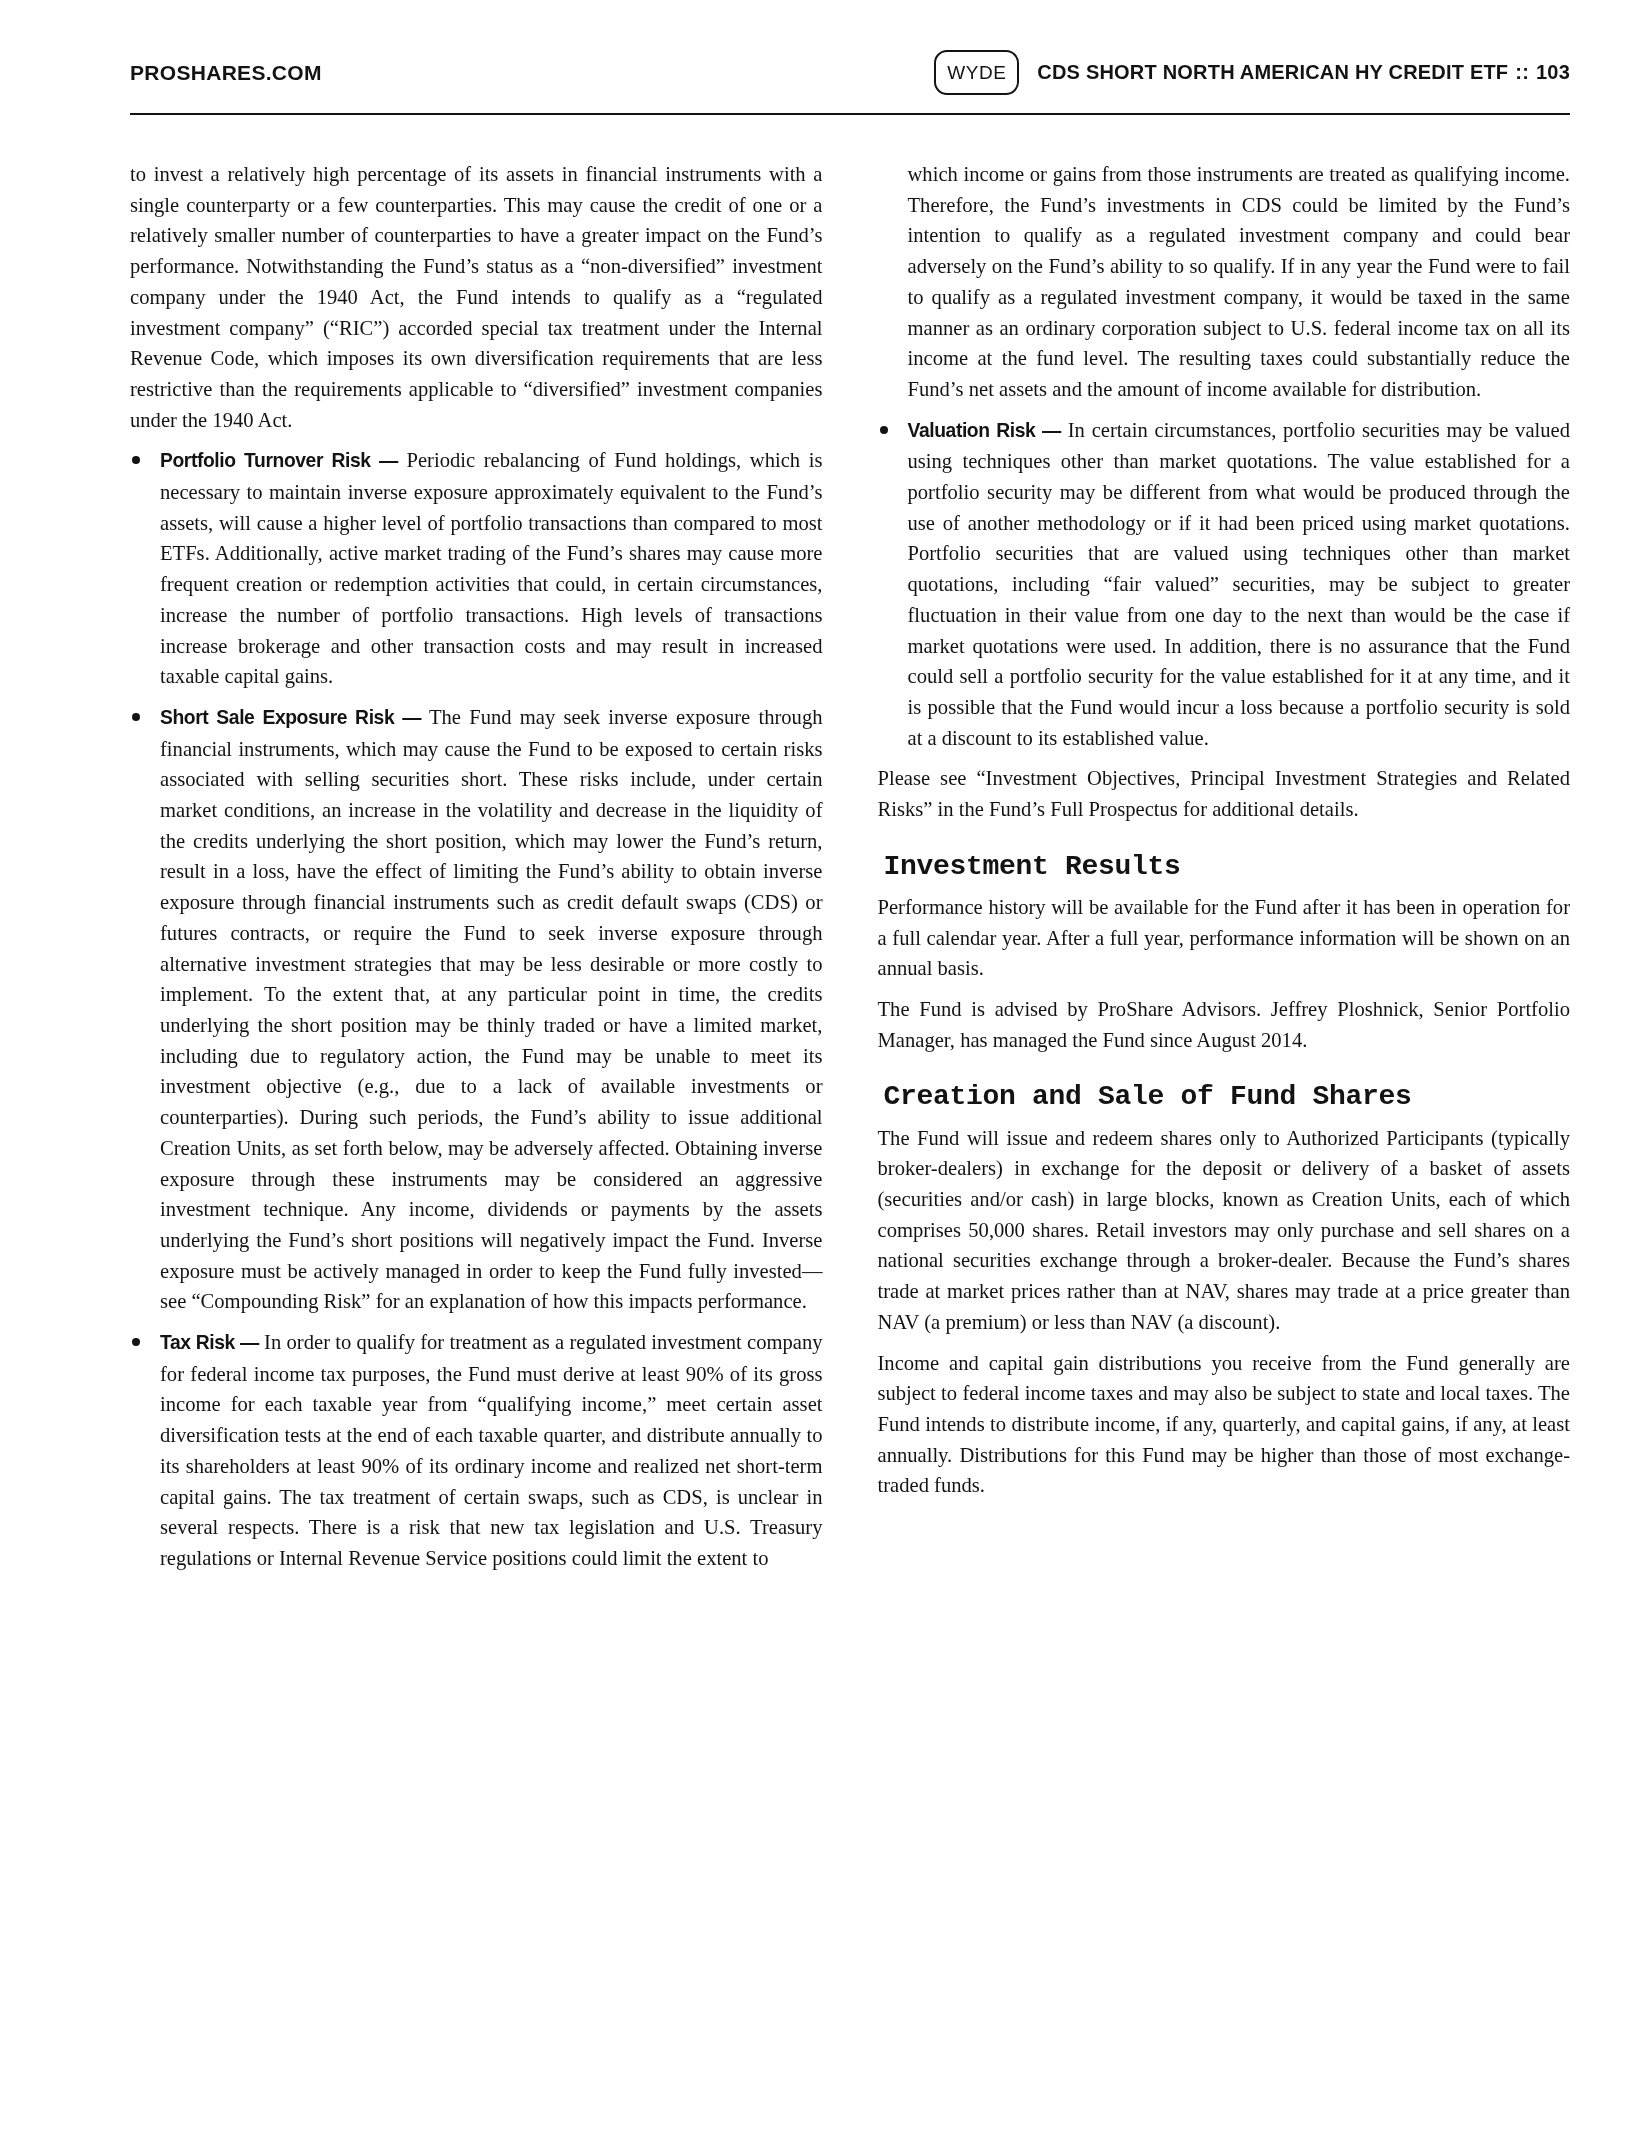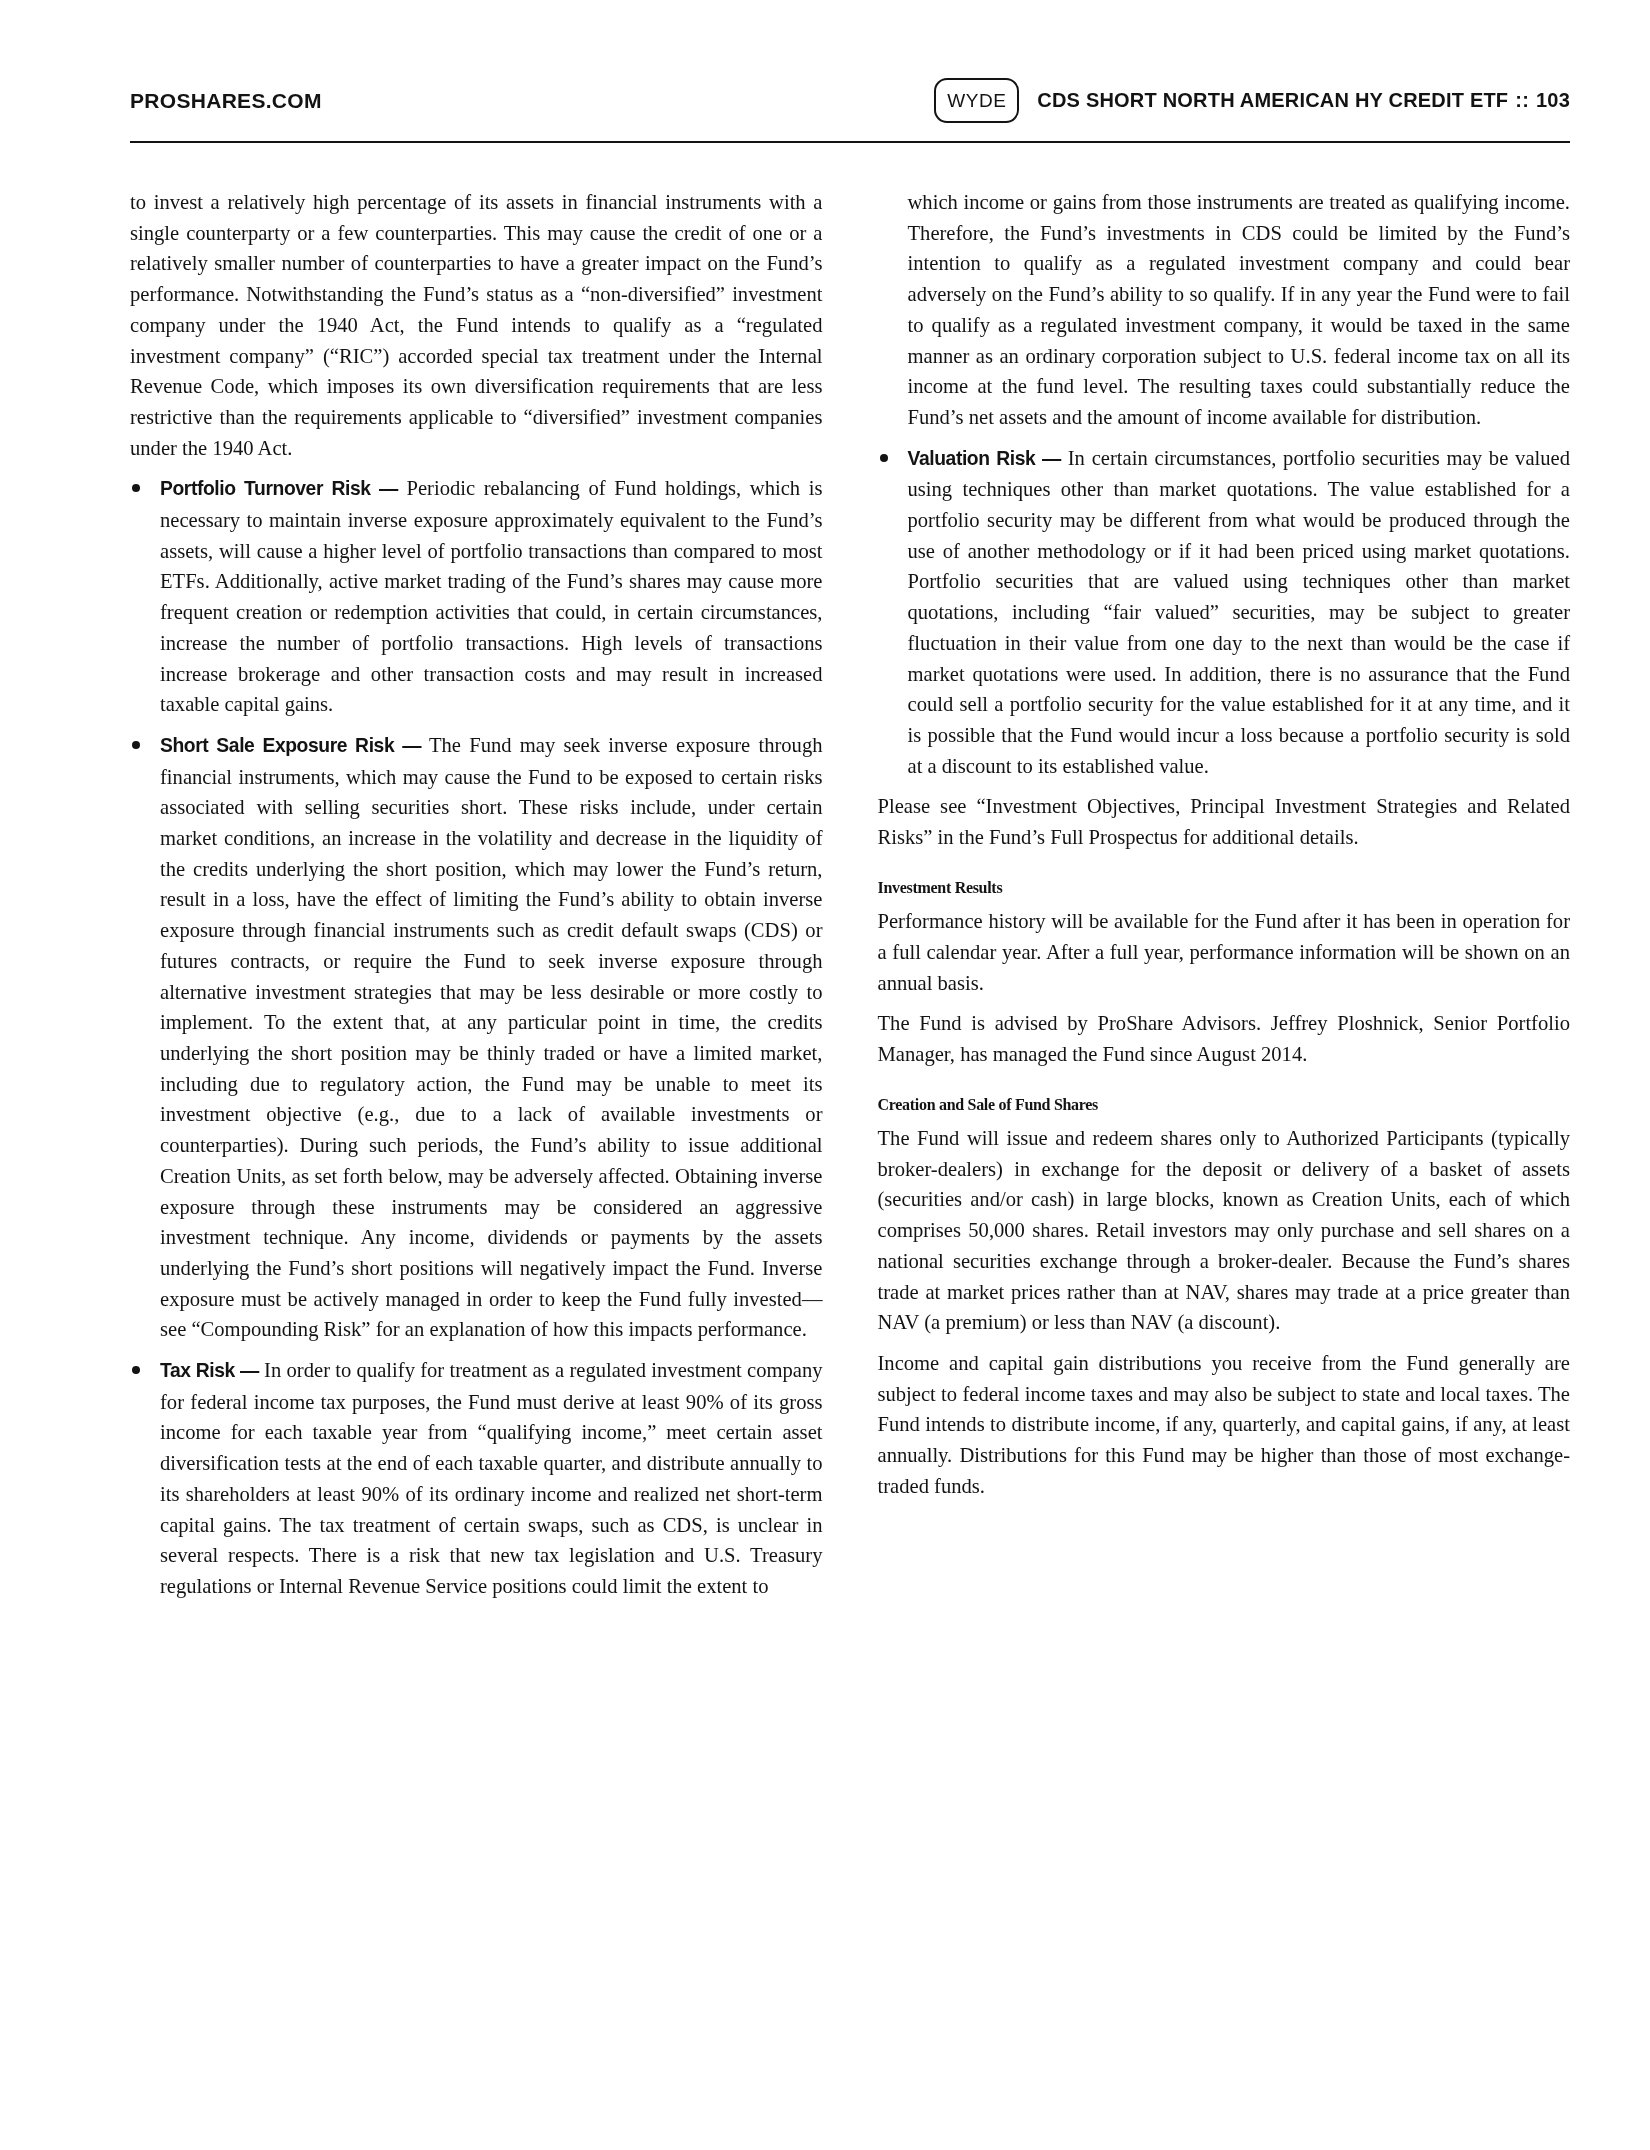--- a/index.html
+++ b/index.html
@@ -7,21 +7,21 @@
   body {
     width: 1650px;
     min-height: 2150px;
     background: #ffffff;
     color: #131313;
     font-family: "Liberation Serif", serif;
   }
   .page {
     width: 1650px;
     min-height: 2150px;
-    padding: 78px 80px 40px 130px;
+    padding: 50px 80px 40px 130px;
   }
   
   .page-header {
     display: flex;
     justify-content: space-between;
     align-items: center;
     font-family: "Liberation Sans", sans-serif;
     font-weight: bold;
   }
   .site-url {
@@ -88,25 +88,25 @@
     border-radius: 50%;
   }
   .bullet-content { flex: 1; margin: 0; text-align: justify; }
   .lead {
     font-family: Liberation Sans, sans-serif;
     font-weight: bold;
     font-size: 19.3px;
     letter-spacing: -0.4px;
   }
   .section-heading {
-    font-family: Liberation Serif, serif;
+    font-family: Liberation Mono, monospace;
     font-weight: bold;
-    font-size: 16px;
+    font-size: 28px;
     letter-spacing: -0.3px;
-    margin: 26px 0 9px 0;
+    margin: 26px 0 9px 6px;
     line-height: 1.15;
     text-align: left;
   }
 </style>
 </head>
 <body>
 
 <div class="page">
 
   <header class="page-header">

